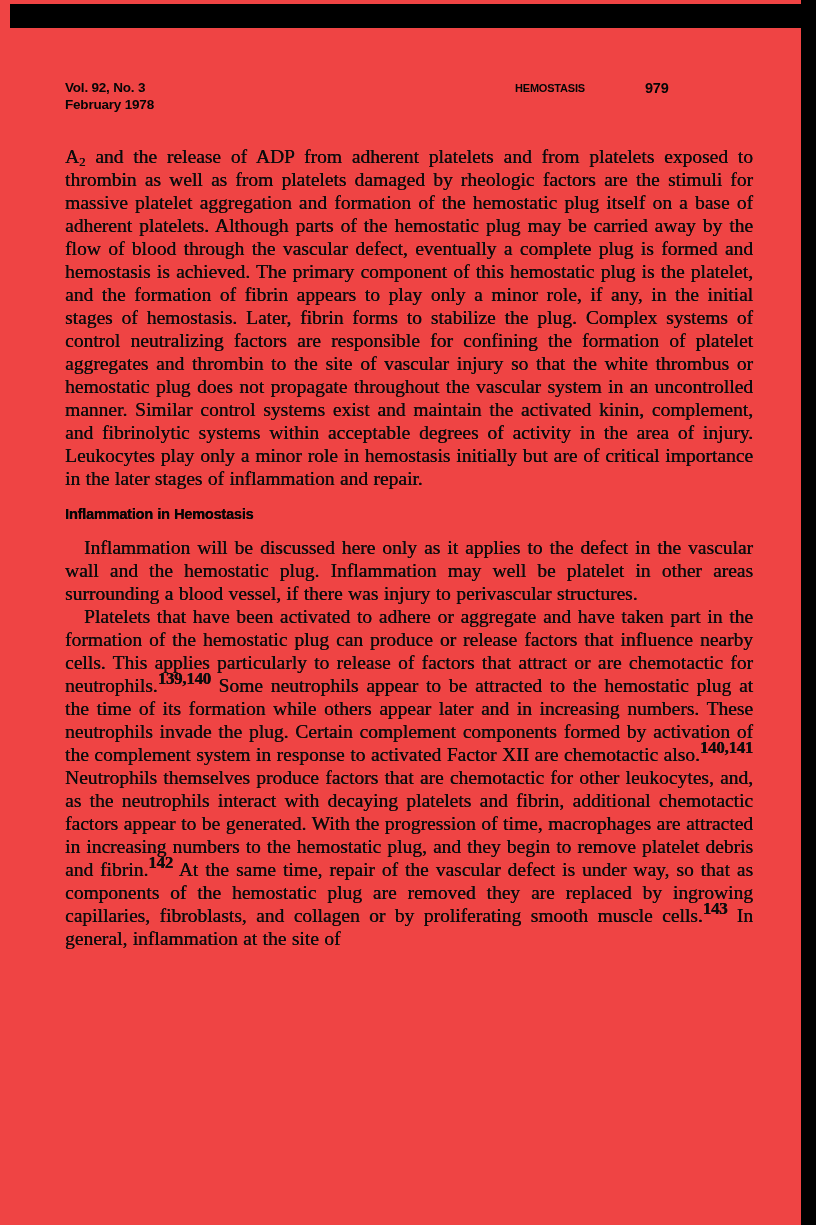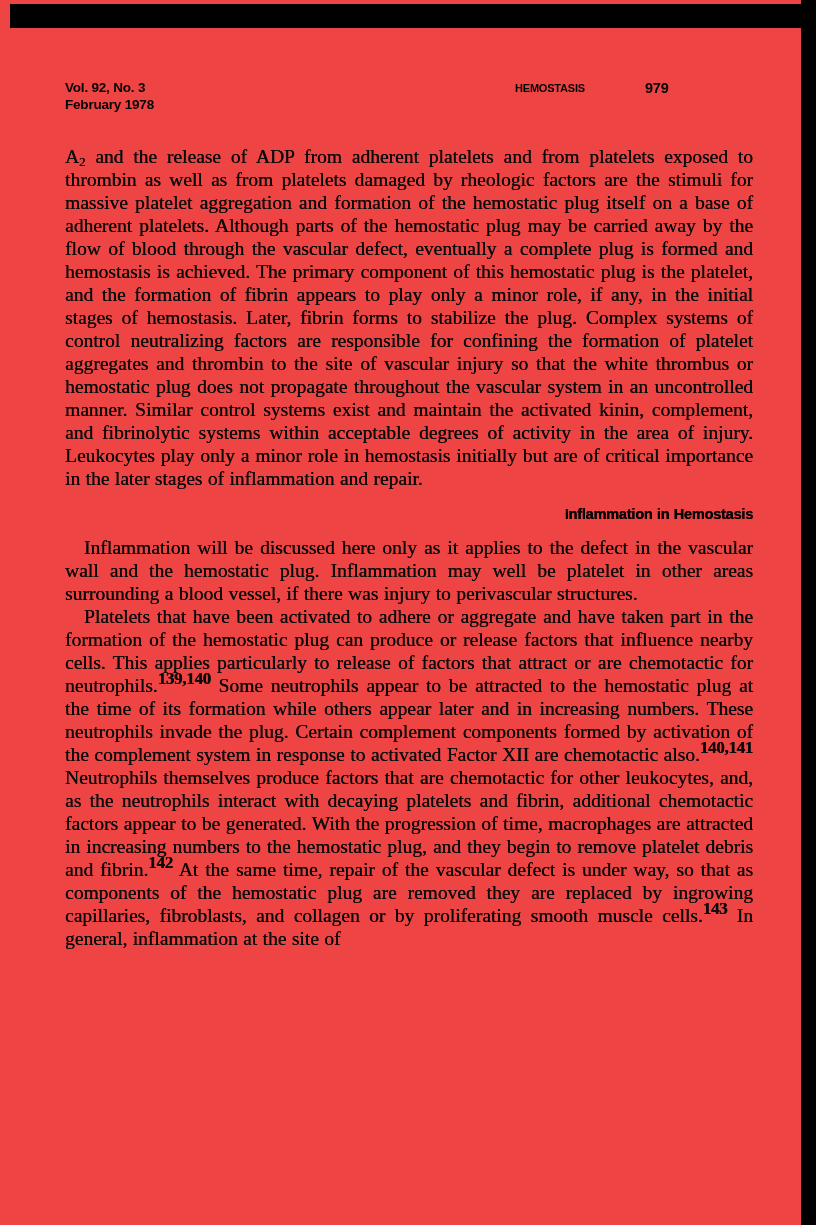--- a/index.html
+++ b/index.html
@@ -65,21 +65,21 @@
   }
   .body-par { margin: 0; }
   .body-par.indent { text-indent: 19px; }
   .section-heading {
     font-family: "Liberation Sans", sans-serif;
     font-weight: bold;
     font-size: 14.5px;
     line-height: 17px;
     letter-spacing: -0.2px;
     margin: 16px 0 13px 0;
-    text-align: right;
+    text-align: left;
     text-indent: 0;
     color: #050505;
   }
   sup.ref {
     font-size: 17px;
     font-weight: bold;
     line-height: 0;
     letter-spacing: -0.3px;
     position: relative;
     top: -1px;

